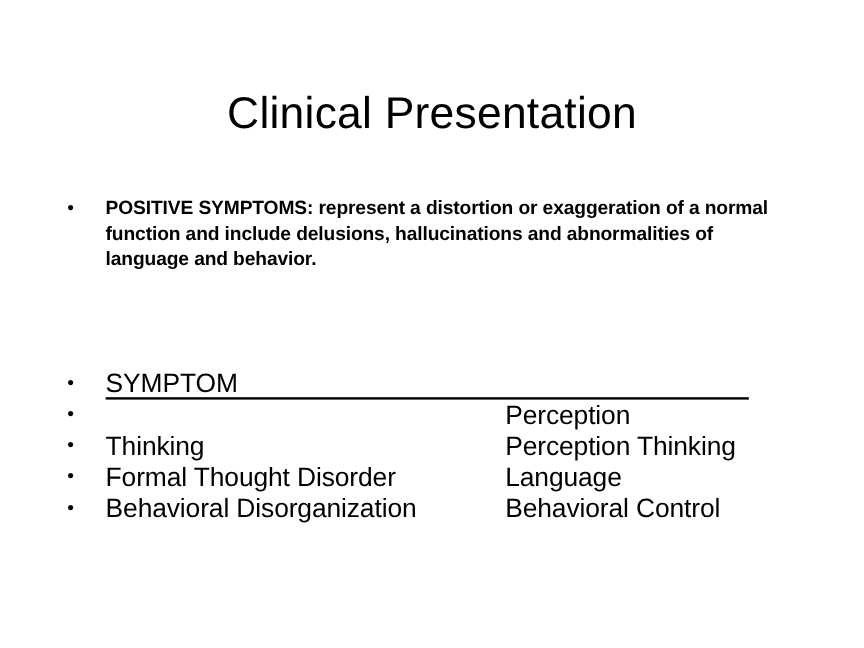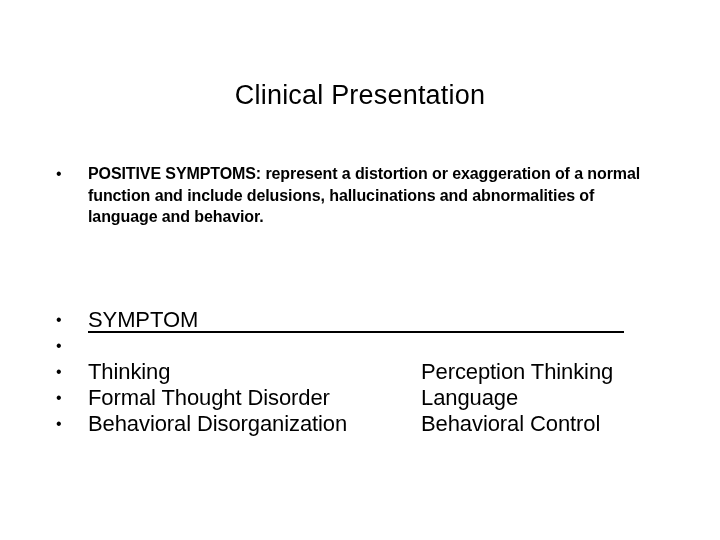--- a/index.html
+++ b/index.html
@@ -26,21 +26,21 @@
     background: #ffffff;
   }
 
   
   .slide-title {
     position: absolute;
     left: 0;
     top: 78px;
     width: 720px;
     text-align: center;
-    font-size: 27px;
+    font-size: 37px;
     font-weight: 400;
     line-height: 34px;
     letter-spacing: 0.2px;
     white-space: nowrap;
   }
 
   
   .body-area {
     position: absolute;
     left: 0;
@@ -149,20 +149,21 @@
     </div>
 
     <div class="table-row" id="row-header">
       <span class="bullet-mark">•</span>
       <span class="cell cell-sym">SYMPTOM</span>
     </div>
     <div class="header-rule"></div>
 
     <div class="table-row" id="row-1">
       <span class="bullet-mark">•</span>
+      <span class="cell cell-fun">Perception</span>
     </div>
 
     <div class="table-row" id="row-2">
       <span class="bullet-mark">•</span>
       <span class="cell cell-sym">Thinking</span>
       <span class="cell cell-fun">Perception Thinking</span>
     </div>
 
     <div class="table-row" id="row-3">
       <span class="bullet-mark">•</span>

